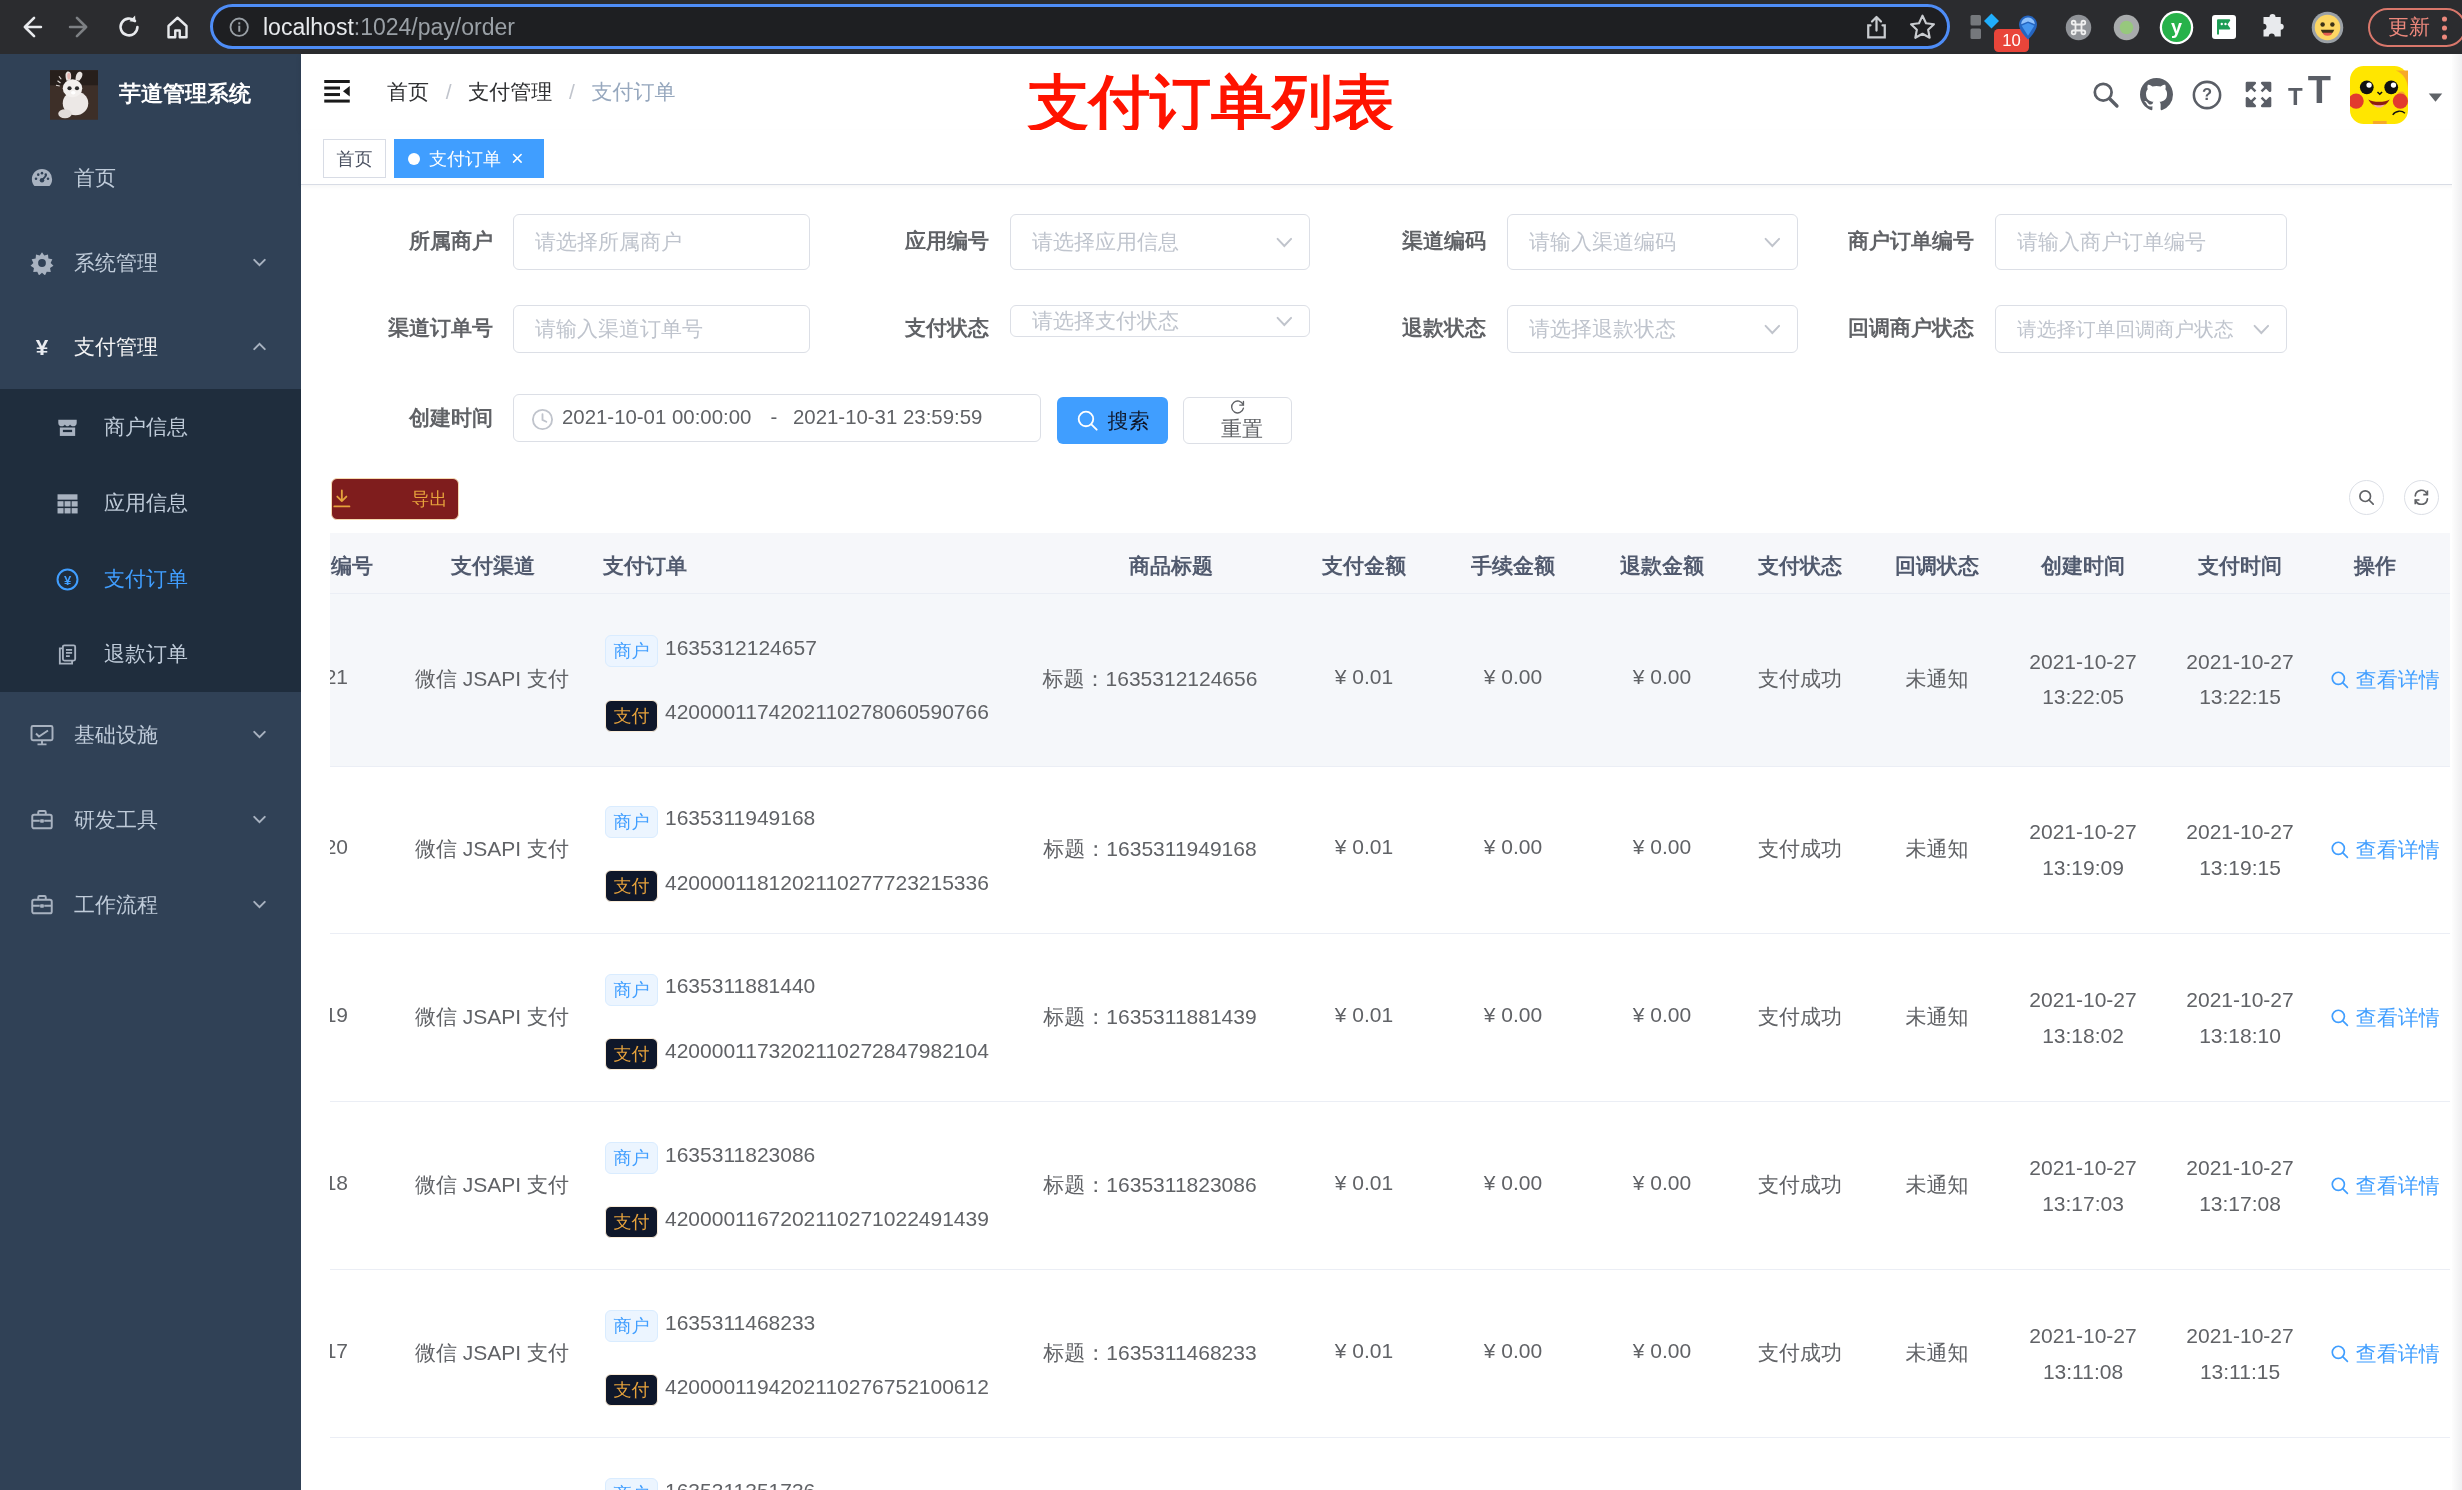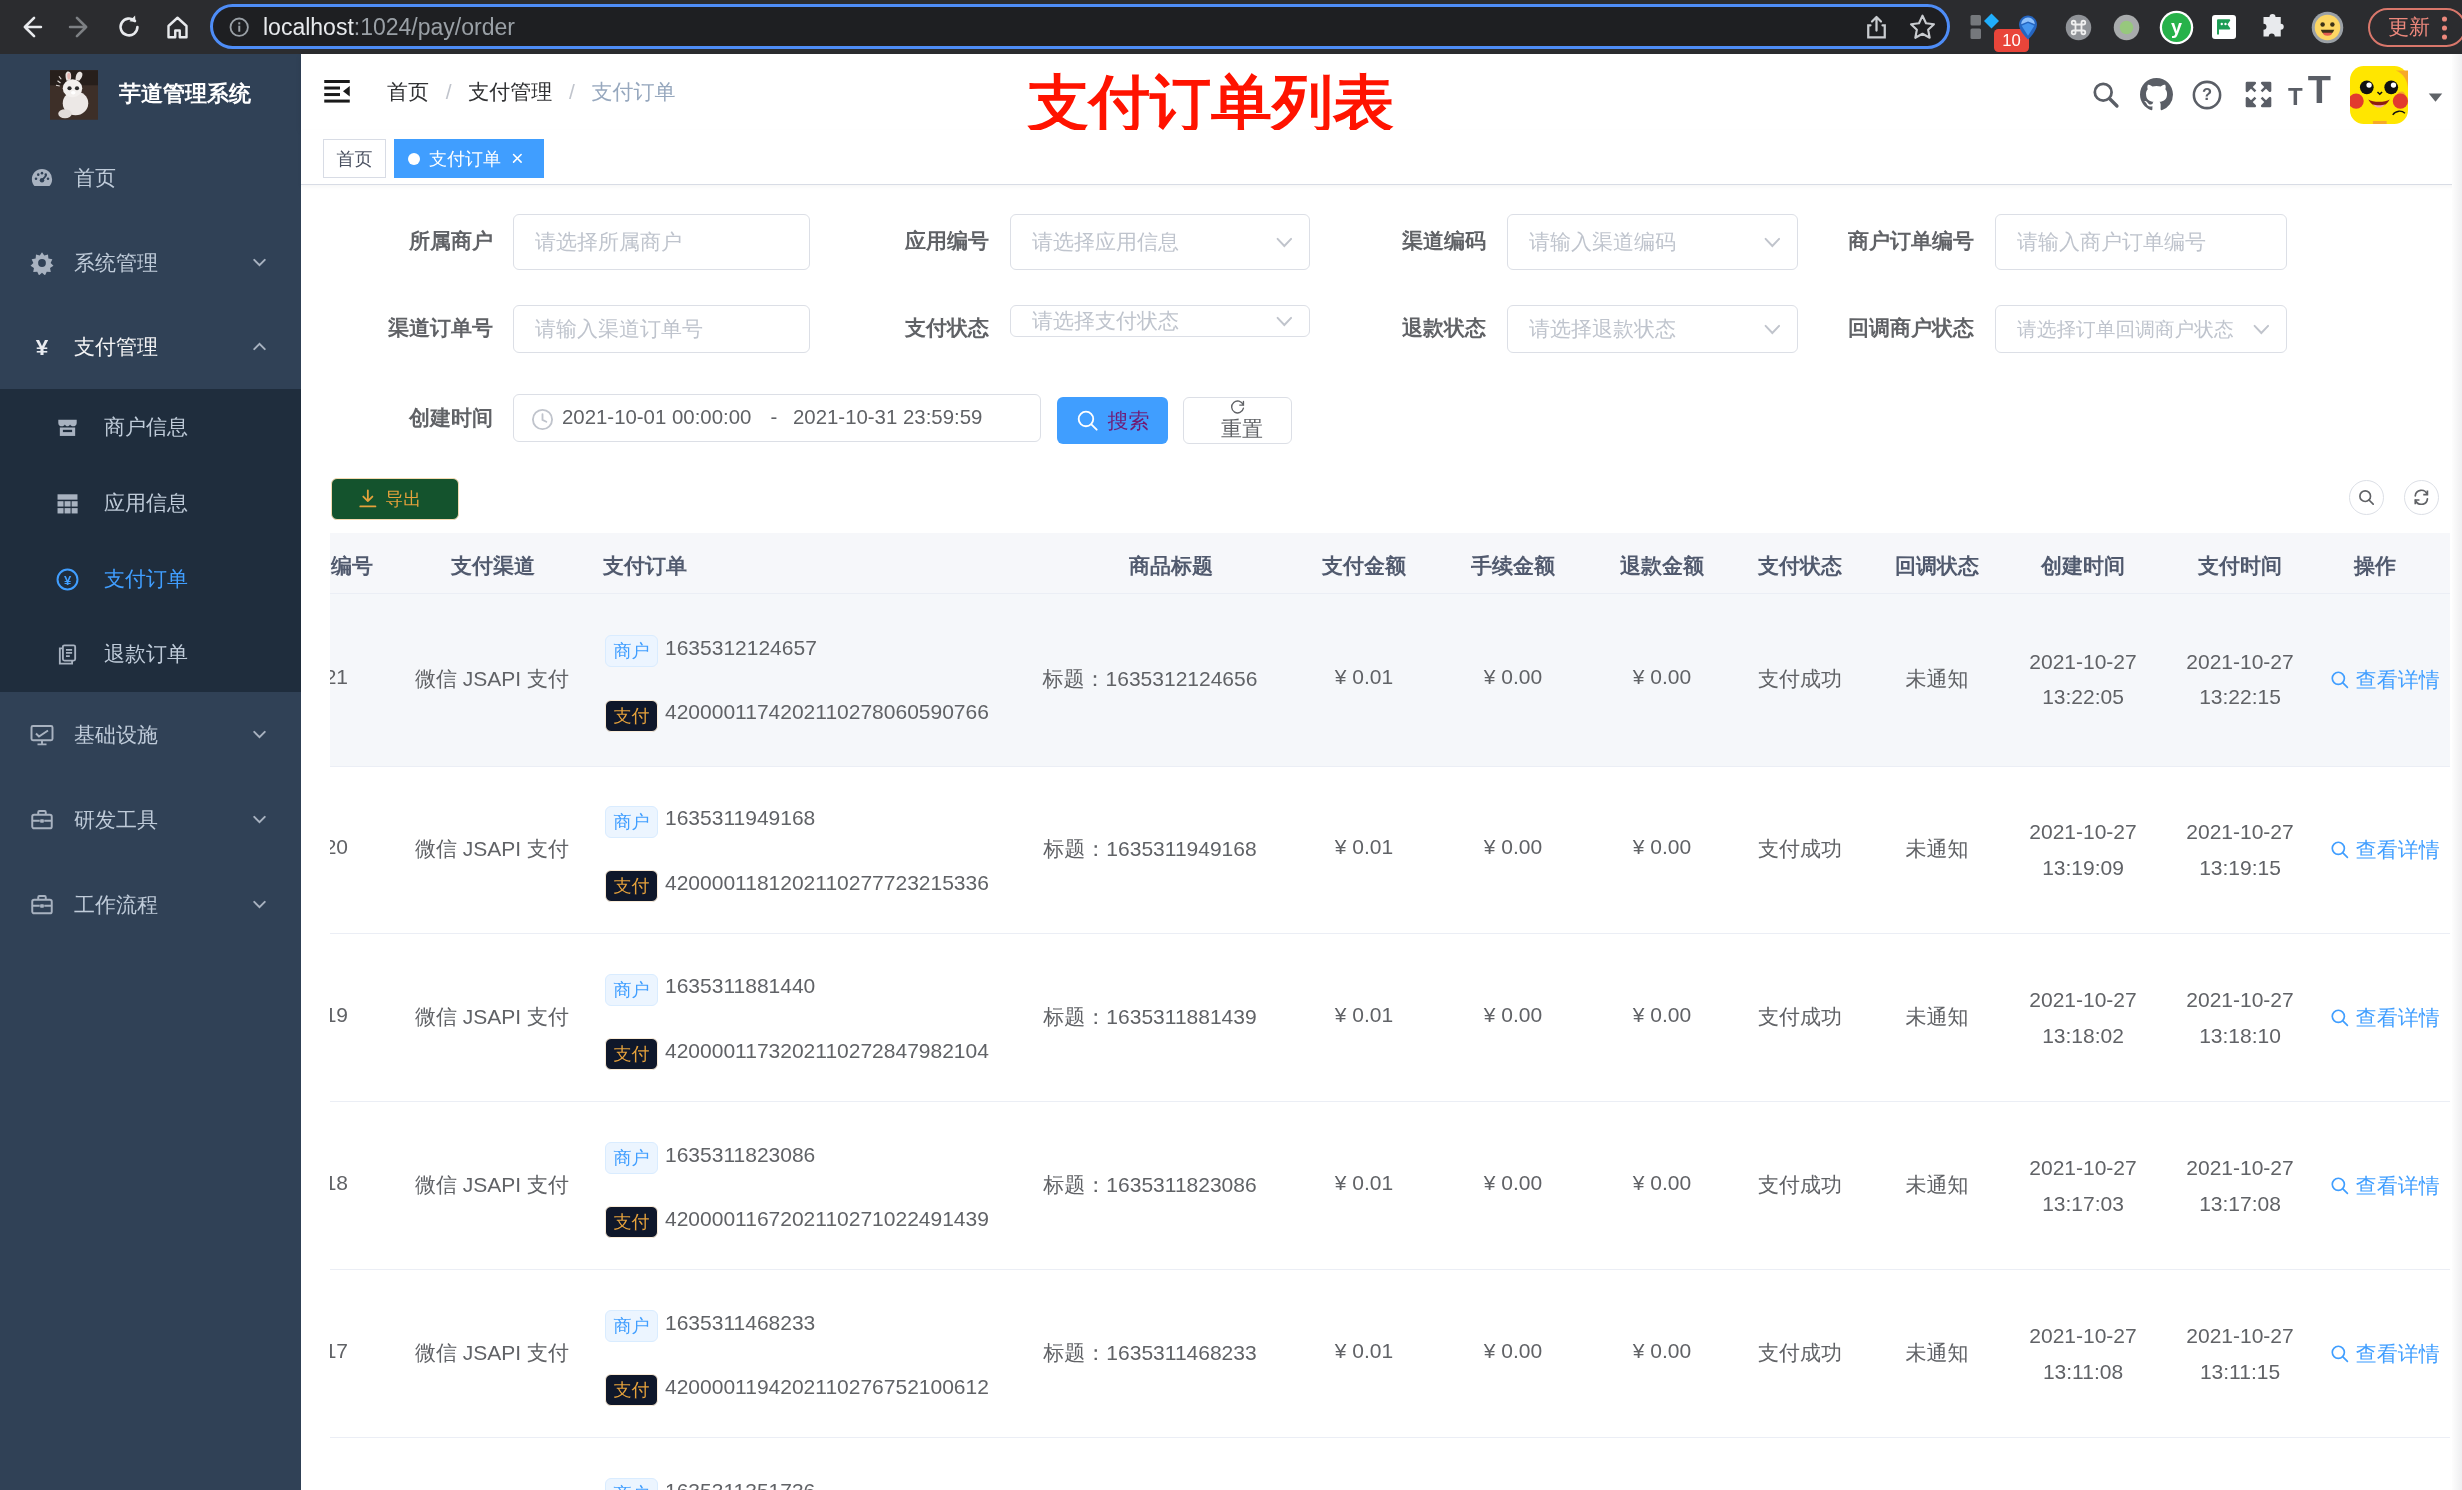--- a/index.html
+++ b/index.html
@@ -367,30 +367,30 @@
     </svg>
 <div class="abs flex" style="left:48px;top:0;height:45px;font-size:20.4px;color:#606266;">2021-10-01 00:00:00</div>
 <div class="abs flex ctr" style="left:260px;top:0;height:45px;font-size:20.4px;color:#606266;">-</div>
 <div class="abs flex" style="left:279px;top:0;height:45px;font-size:20.4px;color:#606266;">2021-10-31 23:59:59</div>
 </div>
 <div class="abs flex" style="left:1057px;top:397px;width:111px;height:47px;background:#409eff;border-radius:6px;justify-content:center;">
 <svg width="23" height="23" viewBox="0 0 30 30">
       <circle cx="13" cy="13" r="9.5" stroke="#fff" stroke-width="2.4" fill="none"></circle>
       <path d="M20 20 L27 27" stroke="#fff" stroke-width="2.4" stroke-linecap="round"></path>
     </svg>
-<span style="color:#701a75;font-size:21px;margin-left:9px;">搜索</span>
+<span style="color:#0f172a;font-size:21px;margin-left:9px;">搜索</span>
   </div>
 <div class="abs flex" style="left:1183px;top:397px;width:109px;height:47px;background:#fff;border:1.5px solid #dcdfe6;border-radius:6px;justify-content:center;flex-direction:column;">
 <svg width="23" height="23" viewBox="0 0 30 30">
       <path d="M25 12 A10.5 10.5 0 1 0 25.5 18" stroke="#606266" stroke-width="2.4" fill="none" stroke-linecap="round"></path>
       <path d="M25.5 6 V12.5 H19" stroke="#606266" stroke-width="2.4" fill="none" stroke-linecap="round"></path>
     </svg>
 <span style="color:#606266;font-size:21px;margin-left:9px;">重置</span>
   </div>
-<div class="abs flex" style="left:331px;top:478px;width:128px;height:42px;background:#14532d;border:1.5px solid #f5dab1;border-radius:6px;justify-content:center;padding-right:10.6px;">
+<div class="abs flex" style="left:331px;top:478px;width:128px;height:42px;background:#7f1d1d;border:1.5px solid #f5dab1;border-radius:6px;justify-content:space-between;padding-right:10.6px;">
 <svg width="19.7" height="19.7" viewBox="0 0 26 26">
       <path d="M13 2 V16 M13 16 L7 10 M13 16 L19 10" stroke="#e6a23c" stroke-width="2.4" fill="none" stroke-linecap="round" stroke-linejoin="round"></path>
       <path d="M3 23 H23" stroke="#e6a23c" stroke-width="2.4" stroke-linecap="round"></path>
     </svg>
 <span style="color:#e6a23c;font-size:18px;margin-left:7.6px;">导出</span>
   </div>
 <div class="abs" style="left:2349px;top:480px;width:35px;height:35px;border:1.5px solid #dcdfe6;border-radius:50%;background:#fff;">
 <svg style="position:absolute;left:7.6px;top:7.6px" width="16.7" height="16.7" viewBox="0 0 22 22">
       <circle cx="9.5" cy="9.5" r="7" stroke="#606266" stroke-width="2.2" fill="none"></circle>
       <path d="M14.5 14.5 L20 20" stroke="#606266" stroke-width="2.2" stroke-linecap="round"></path>

